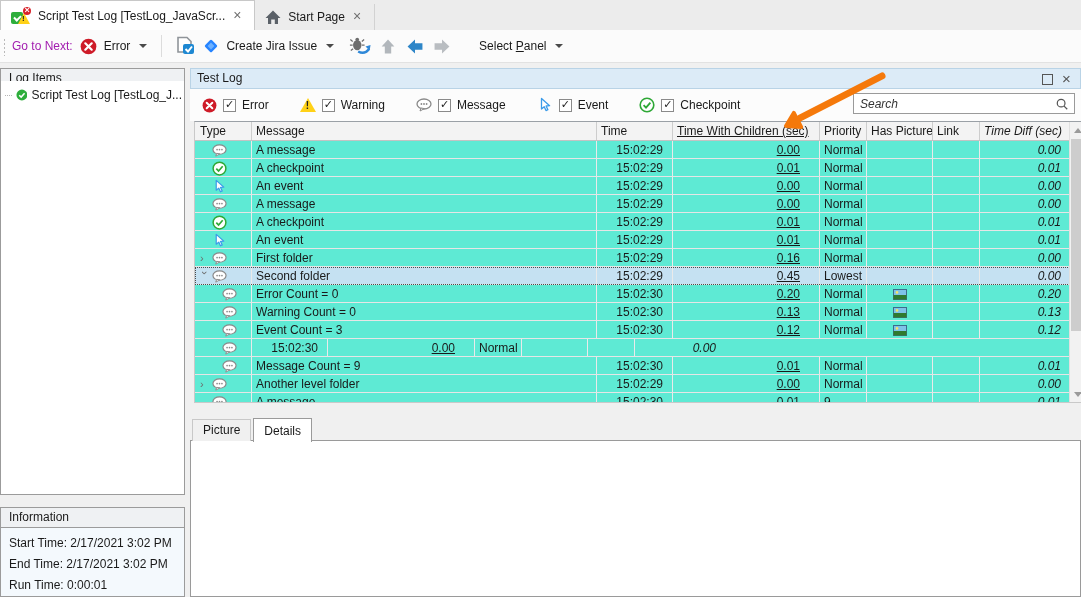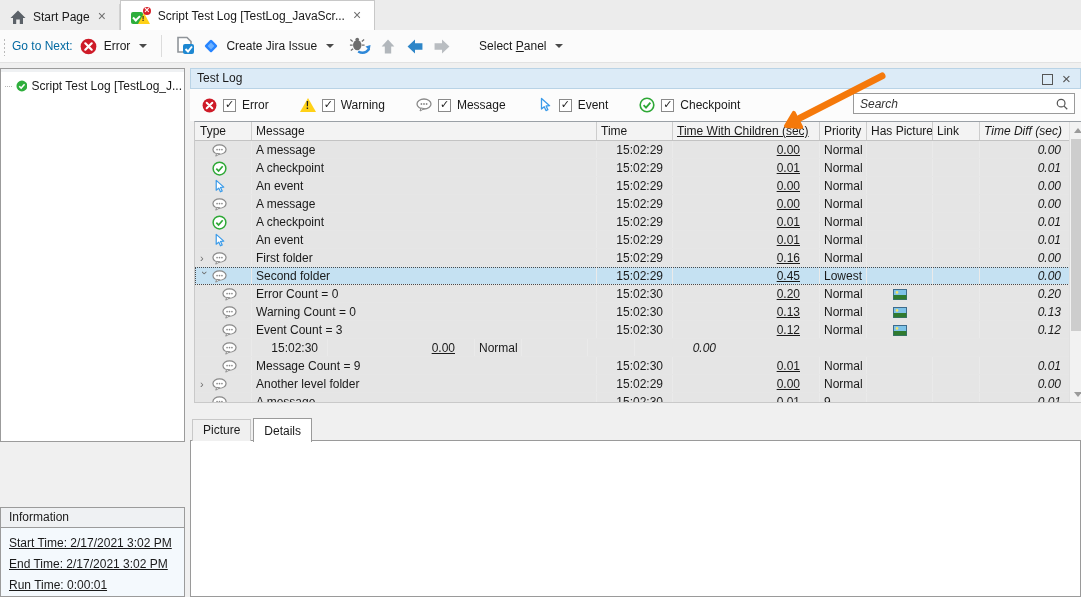--- a/index.html
+++ b/index.html
@@ -28,42 +28,42 @@
                   border-left:6px solid transparent; border-right:6px solid transparent; border-bottom:11px solid #ffd117; }
   .tlog-ic .tri::after { content:"!"; position:absolute; left:-2px; top:1px; font-size:8px; font-weight:bold; color:#222; }
   .tlog-ic .dot { position:absolute; right:0; top:0; width:8px; height:8px; border-radius:50%; background:#d8222a; }
   .tlog-ic .dot::after { content:"\00D7"; position:absolute; left:1.5px; top:-2.5px; color:#fff; font-size:9px; font-weight:bold; }
 
   
   .toolbar { position:absolute; left:0; top:30px; width:1081px; height:33px; background:#fbfbfb;
              border-bottom:1px solid #e2e2e2; display:flex; align-items:center; padding-left:12px; gap:7px; }
   .grip { position:absolute; left:3px; top:8px; width:3px; height:18px;
           background-image:radial-gradient(#b9b9b9 35%, transparent 36%); background-size:3px 4px; }
-  .tb-label { color:#0369a1; }
+  .tb-label { color:#a21caf; }
   .caret { width:0; height:0; border-left:4px solid transparent; border-right:4px solid transparent;
            border-top:4px solid #4a4a4a; margin:0 2px; }
   .tb-sep { width:1px; height:22px; background:#dcdcdc; margin:0 5px; }
   .err-big { width:17px; height:17px; }
   .u { text-decoration:underline; }
 
   
   .ic16 { width:16px; height:16px; }
   .ic15 { width:15px; height:15px; }
   .ic22 { width:22px; height:20px; }
   .ic20 { width:20px; height:17px; }
 
   
   .side-hdr { position:absolute; left:0; width:185px; height:21px; background:#eff1f3;
               border:1px solid #9b9b9b; line-height:19px; padding-left:8px; }
-  .tree-box { position:absolute; left:0; top:72px; width:185px; height:370px; background:#fff;
+  .tree-box { position:absolute; left:0; top:81px; width:185px; height:414px; background:#fff;
               border:1px solid #9b9b9b; border-top:none; }
   .tree-item { display:flex; align-items:center; gap:4px; padding:6px 2px 0 4px; white-space:nowrap; overflow:hidden; }
   .tree-stub { width:9px; border-bottom:1px dotted #b5b5b5; height:1px; }
   .info-box { position:absolute; left:0; top:528px; width:185px; height:69px; background:#f4f9fd;
-              border:1px solid #9b9b9b; border-top:none; padding:5px 0 0 8px;text-decoration:underline; }
+              border:1px solid #9b9b9b; border-top:none; padding:5px 0 0 8px; }
   .info-line { line-height:21px; white-space:nowrap; }
 
   
   .panel-hdr { position:absolute; left:190px; top:68px; width:891px; height:21px; background:#dcebf7;
                border:1px solid #b9d3e6; line-height:19px; padding-left:6px; display:flex; align-items:center; }
   .panel-hdr .sp { flex:1; }
   .win-btn { width:14px; height:14px; position:relative; margin-right:6px; color:#444; }
   .maxi::before { content:""; position:absolute; left:2px; top:2px; width:9px; height:9px; border:1px solid #555; }
   .clos::before { content:"\00D7"; position:absolute; left:2px; top:-3px; font-size:15px; color:#555; }
 
@@ -82,21 +82,21 @@
                      font:12px "Liberation Sans","DejaVu Sans",sans-serif; }
   .searchbox input::placeholder { font-style:italic; color:#333; }
   .mag { width:14px; height:14px; margin-right:5px; }
 
   
   .grid { position:absolute; left:194px; top:121px; width:891px; height:282px; background:#fff;
           border:1px solid #c9c9c9; border-top:1px solid #9aa0a6; }
   .ghead { display:flex; width:875px; height:19px; background:#f3f3f3; border-bottom:1px solid #c3c3c3; }
   .hcell { border-right:1px solid #cdcdcd; padding:2px 4px 0 4px; white-space:nowrap; overflow:hidden; color:#1a1a1a; }
   .gbody { width:875px; height:261px; overflow:hidden; }
-  .trow { display:flex; height:18px; border-bottom:1px solid #e6e6e6; background:#e5e5e5; }
+  .trow { display:flex; height:18px; border-bottom:1px solid #e6e6e6; background:#5eead4; }
   .trow.selected { background:#c5e1f2; outline:1px dotted #4a4a4a; outline-offset:-1px; }
   .cell { border-right:1px solid #eaeaea; padding:1px 4px 0 4px; white-space:nowrap; overflow:hidden; display:flex; align-items:center; }
   .c-type { width:57px; padding-left:5px; gap:1px; }
   .c-msg  { width:345px; }
   .c-time { width:76px;  justify-content:flex-end; padding-right:9px; }
   .c-twc  { width:147px; justify-content:flex-end; padding-right:19px;text-decoration:underline; }
   .c-pri  { width:47px; }
   .c-pic  { width:66px; justify-content:center; }
   .c-link { width:47px; }
   .c-diff { width:90px; justify-content:flex-end; padding-right:9px; border-right:none;font-style:italic; }
@@ -122,34 +122,34 @@
   .details-box { position:absolute; left:190px; top:440px; width:891px; height:157px; background:#fff;
                  border:1px solid #9a9a9a; }
 
   
   .anno { position:absolute; left:758px; top:71px; width:134px; height:68px; z-index:40; pointer-events:none; }
 </style>
 </head>
 <body>
 
 <div class="tabbar">
-  <div class="tab">
-    <svg class="home-ic" viewBox="0 0 16 15">
-      <path d="M8 0.5 L15.5 8 H13 V14 H9.8 V9.5 H6.2 V14 H3 V8 H0.5 Z" fill="#5b6168"></path>
-    </svg>
-    <span>Start Page</span>
-    <span class="tab-close"></span>
-  </div>
   <div class="tab active">
     <span class="tlog-ic">
       <span class="g"></span>
         <span class="tri"></span>
         <span class="dot"></span>
     </span>
     <span>Script Test Log [TestLog_JavaScr...</span>
+    <span class="tab-close"></span>
+  </div>
+  <div class="tab">
+    <svg class="home-ic" viewBox="0 0 16 15">
+      <path d="M8 0.5 L15.5 8 H13 V14 H9.8 V9.5 H6.2 V14 H3 V8 H0.5 Z" fill="#5b6168"></path>
+    </svg>
+    <span>Start Page</span>
     <span class="tab-close"></span>
   </div>
 </div>
 
 <div class="toolbar">
   <span class="grip"></span>
   <span class="tb-label">Go to Next:</span>
   <svg class="err-big" viewBox="0 0 16 16">
     <circle cx="8" cy="8" r="7.4" fill="#ce1b28"></circle>
     <path d="M5 5 L11 11 M11 5 L5 11" stroke="#fff" stroke-width="2.1" stroke-linecap="round"></path>

